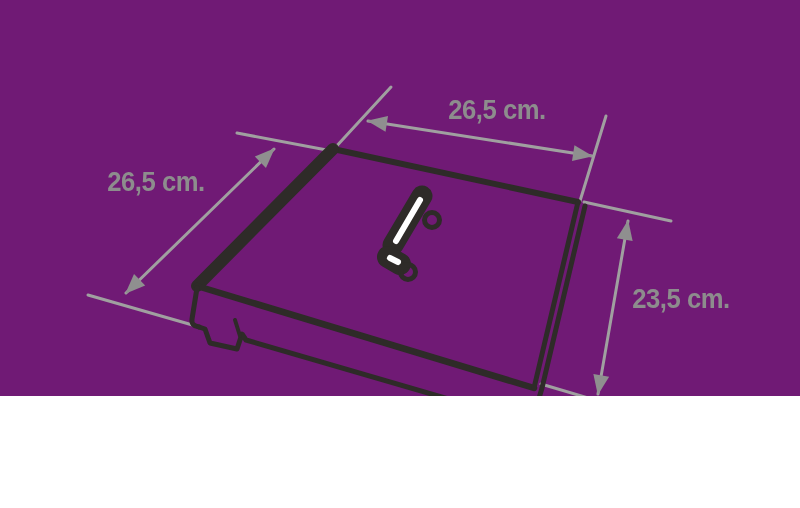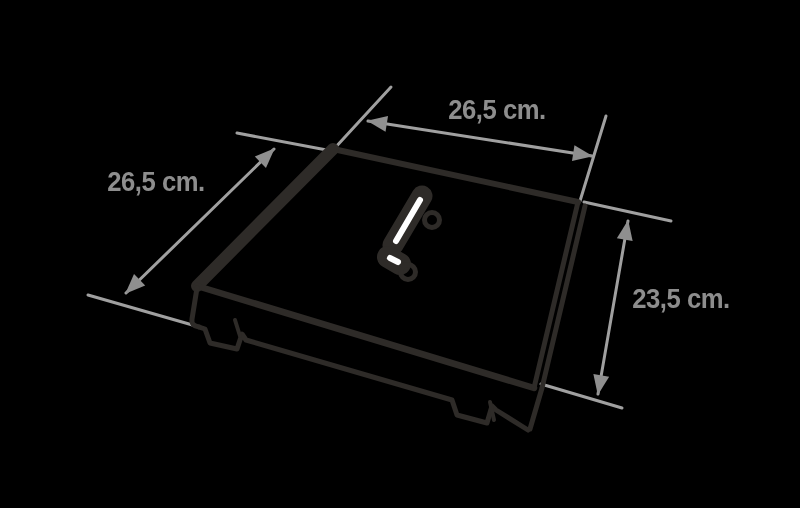--- a/index.html
+++ b/index.html
@@ -4,22 +4,22 @@
 <style>
   html, body {
     margin: 0;
     padding: 0;
     background: #ffffff;
     font-family: "Liberation Sans", sans-serif;
   }
   .canvas {
     position: relative;
     width: 800px;
-    height: 508px;
-    background: #000000;
+    height: 396px;
+    background: #701a75;
     overflow: hidden;
   }
   .canvas svg {
     position: absolute;
     left: 0;
     top: 0;
   }
   .dim-label {
     position: absolute;
     width: 160px;

